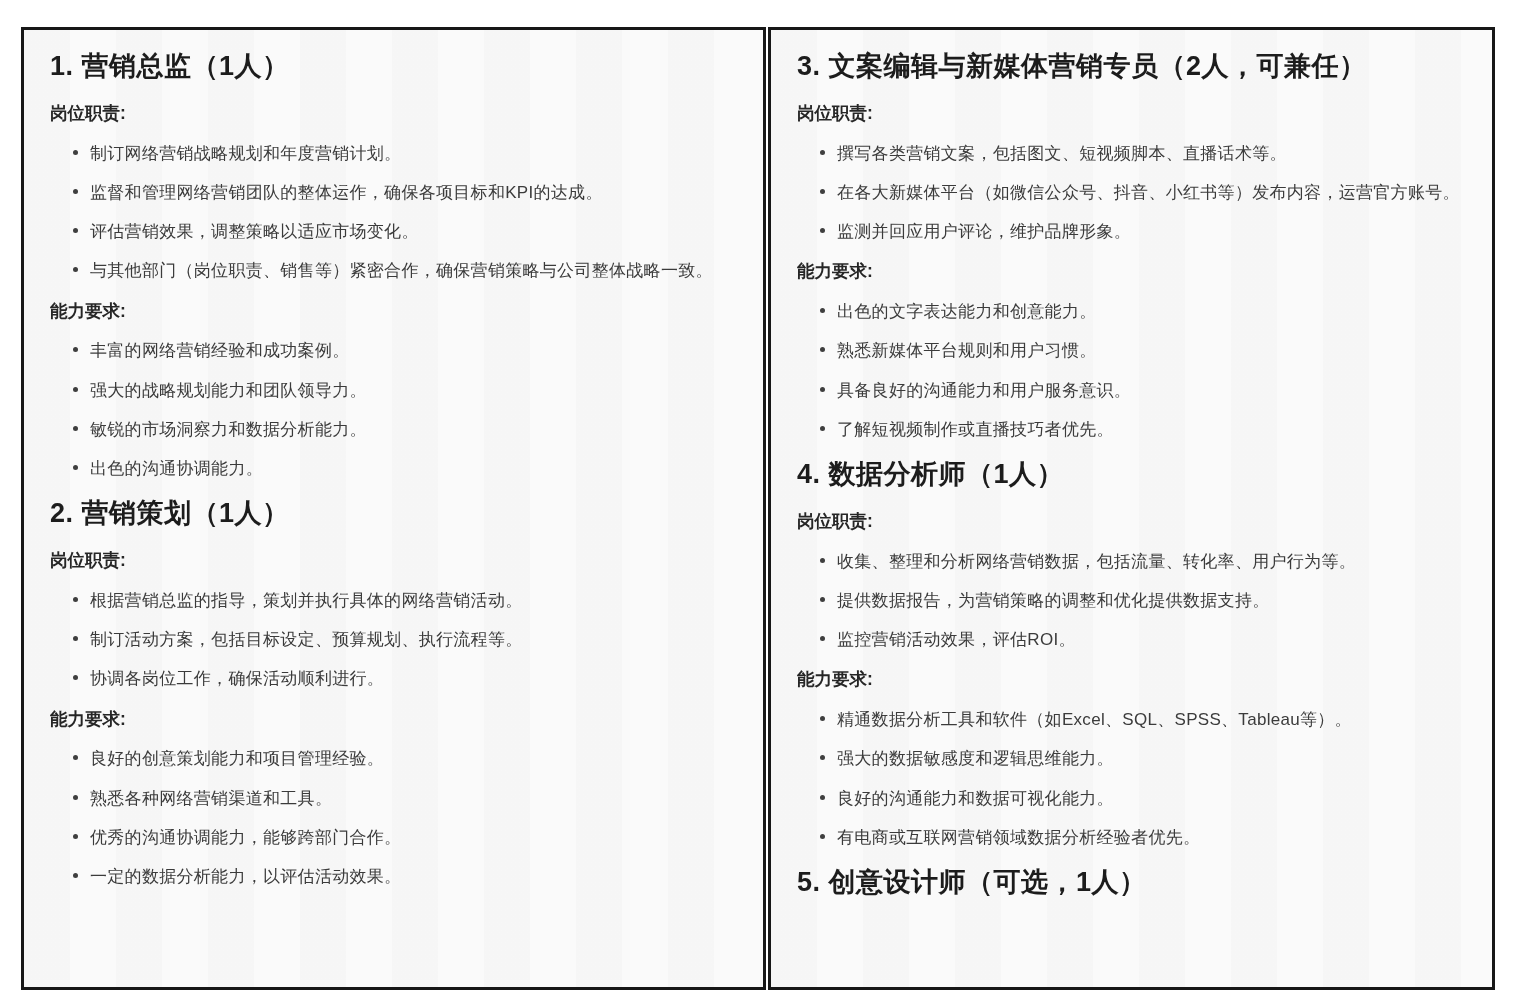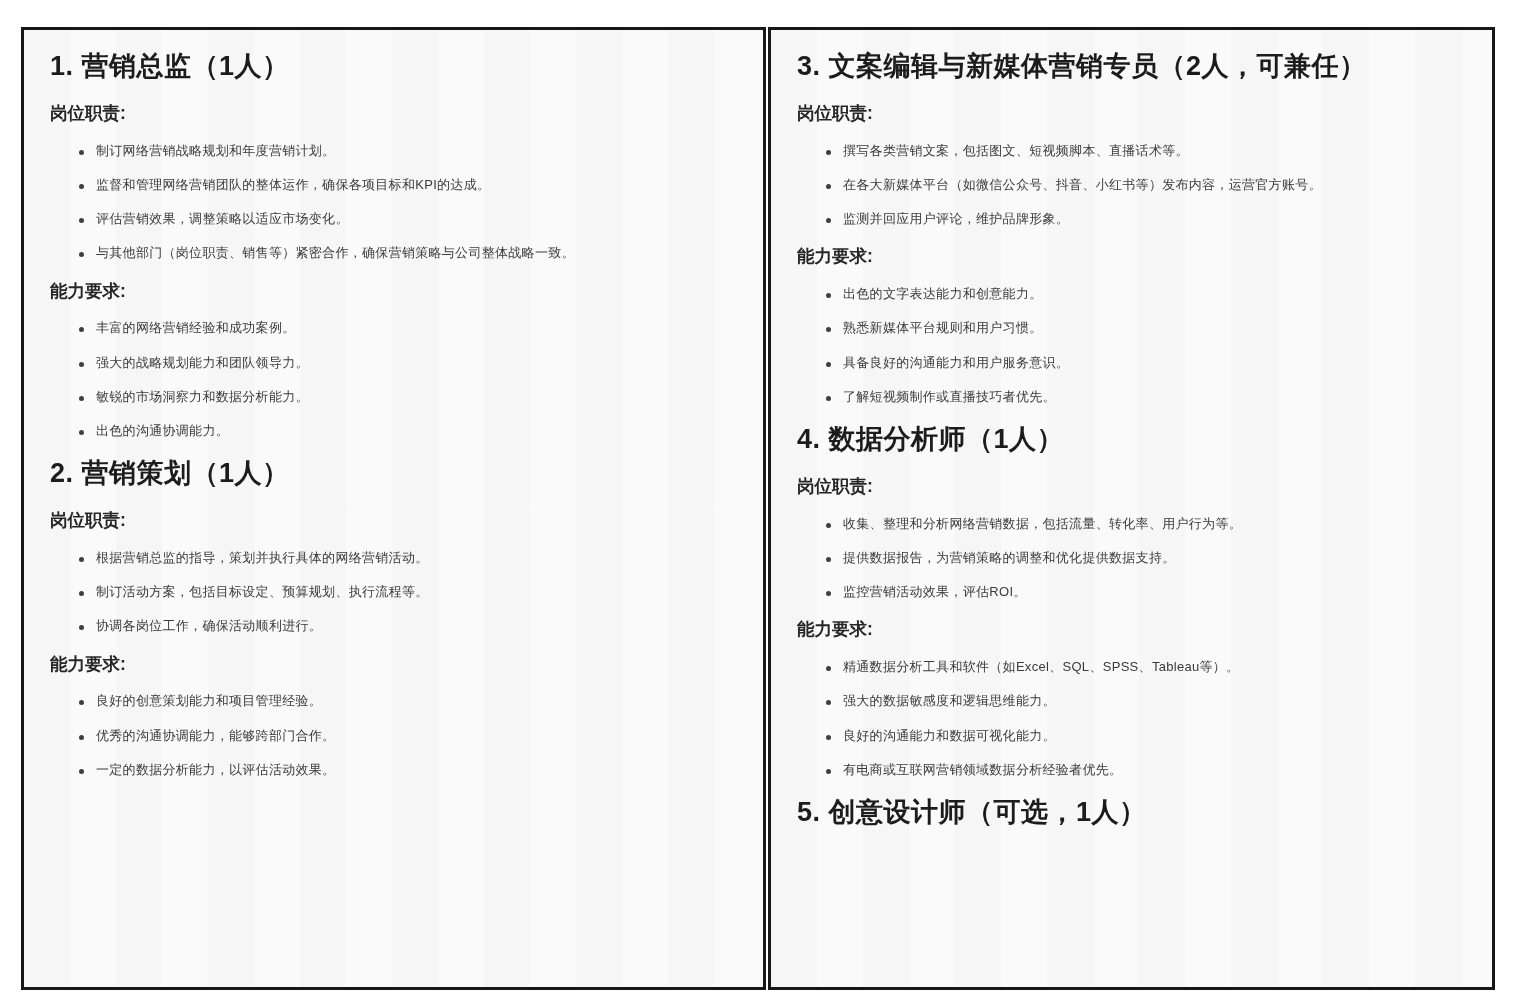--- a/index.html
+++ b/index.html
@@ -50,23 +50,23 @@
     line-height: 1.3;
   }
 
   ul.bullets {
     list-style: none;
     margin: 0;
     padding: 0 0 0 38px;
   }
   ul.bullets li {
     position: relative;
-    font-size: 13px;
+    font-size: 17px;
     color: #3b3b3b;
-    margin: 18px 8px;
+    margin: 18px 2px;
     line-height: 1.25;
     letter-spacing: 0.3px;
   }
   ul.bullets li::before {
     content: "";
     position: absolute;
     left: -17px;
     top: 7px;
     width: 5px;
     height: 5px;
@@ -104,20 +104,21 @@
     <div class="block-label">岗位职责:</div>
     <ul class="bullets">
       <li>根据营销总监的指导，策划并执行具体的网络营销活动。</li>
       <li>制订活动方案，包括目标设定、预算规划、执行流程等。</li>
       <li>协调各岗位工作，确保活动顺利进行。</li>
     </ul>
 
     <div class="block-label">能力要求:</div>
     <ul class="bullets">
       <li>良好的创意策划能力和项目管理经验。</li>
+      <li>熟悉各种网络营销渠道和工具。</li>
       <li>优秀的沟通协调能力，能够跨部门合作。</li>
       <li>一定的数据分析能力，以评估活动效果。</li>
     </ul>
   </div>
 
   <div class="panel panel-right">
 
     <div class="section-heading">3. 文案编辑与新媒体营销专员（2人，可兼任）</div>
 
     <div class="block-label">岗位职责:</div>

